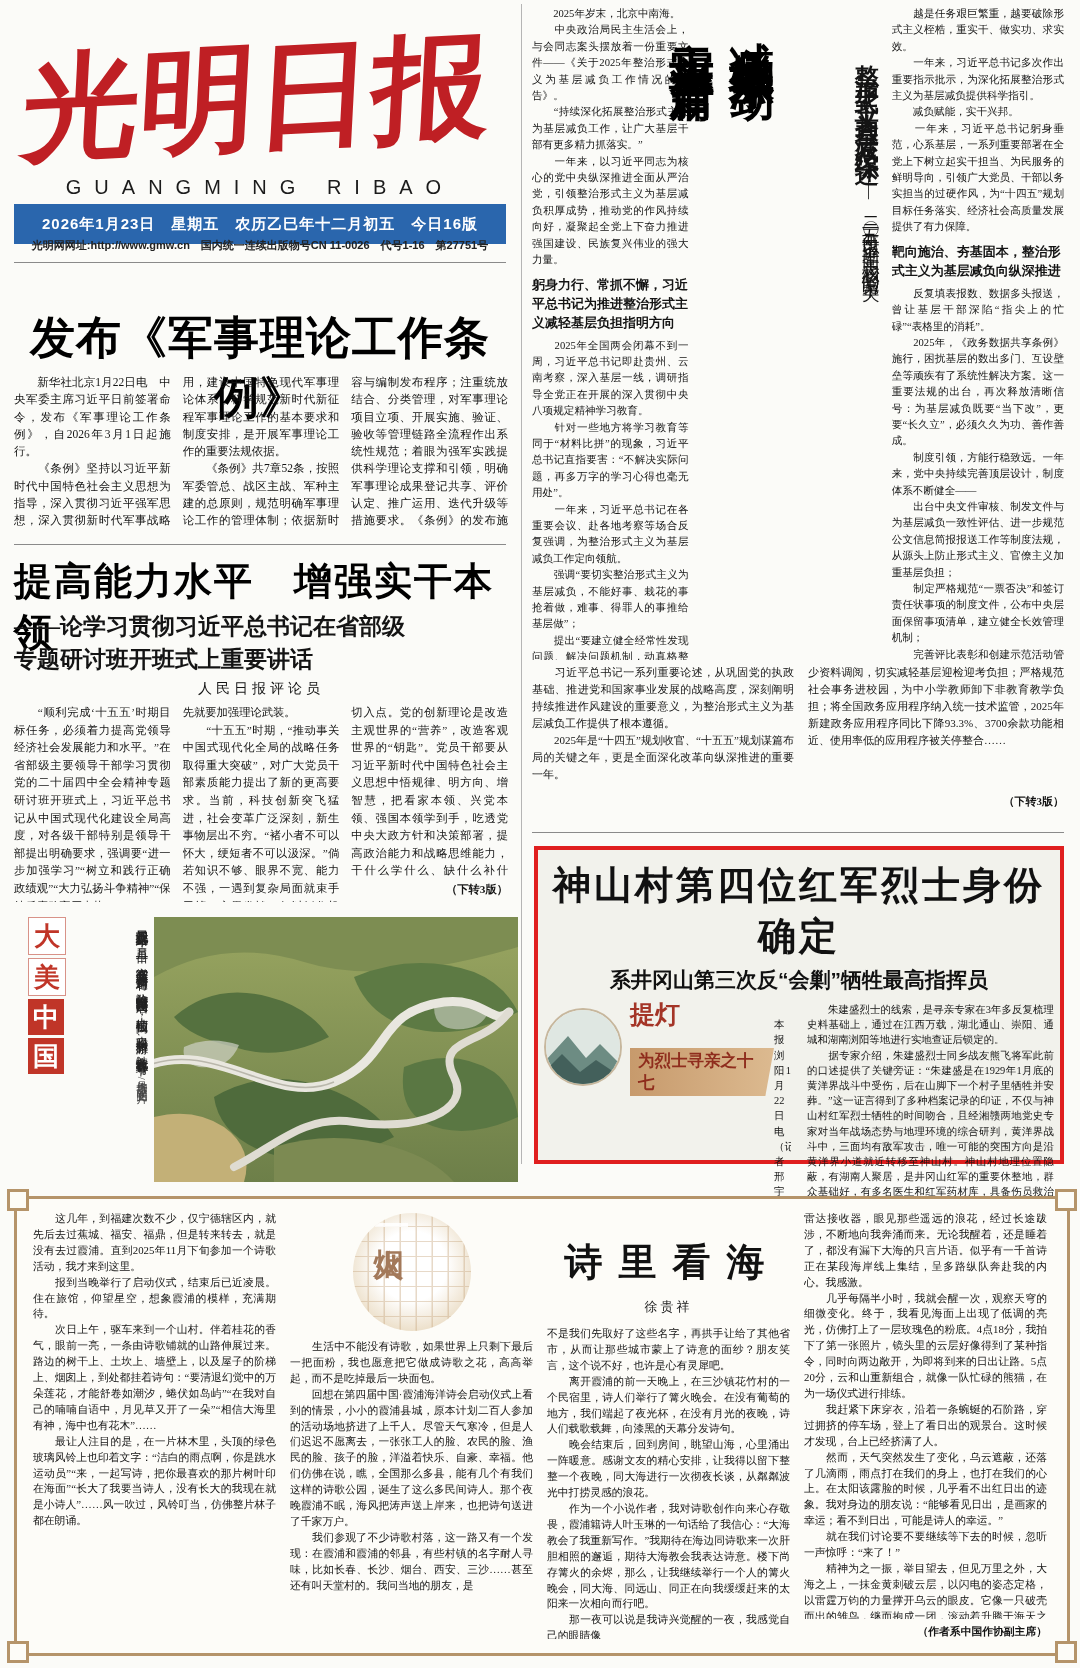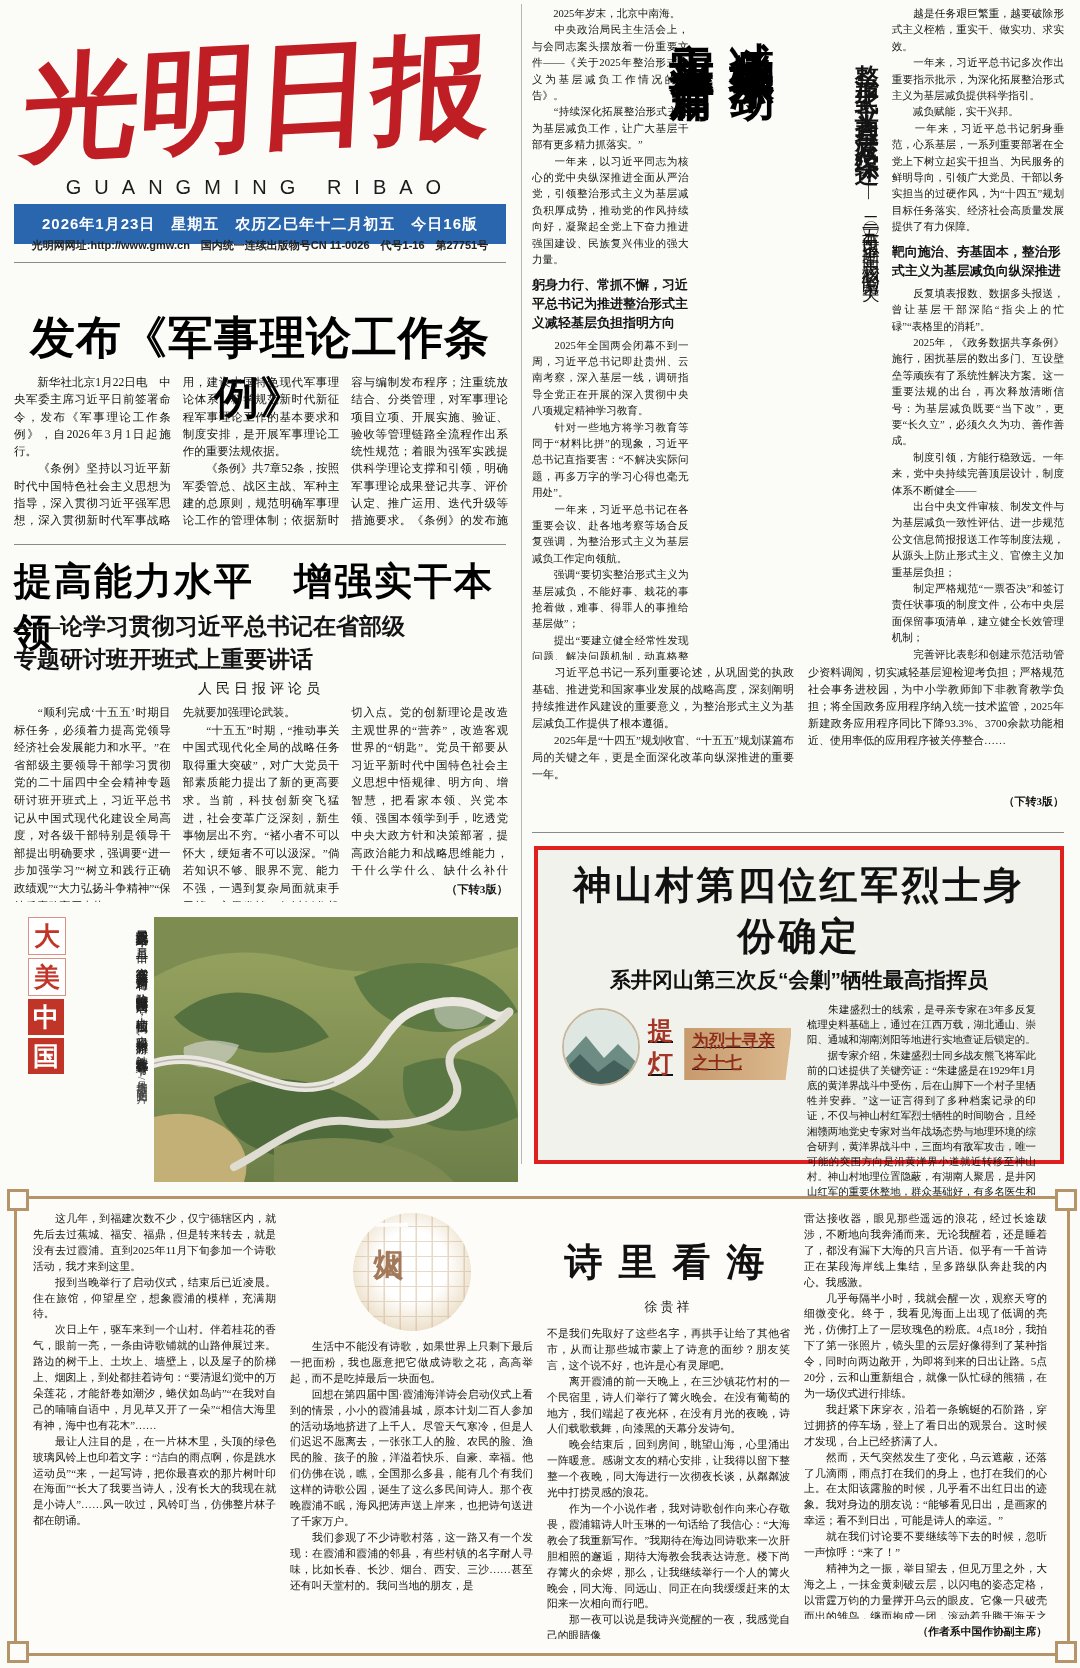--- a/index.html
+++ b/index.html
@@ -42,28 +42,28 @@
   .vhead{width:84px;height:650px;display:flex;}
   .vhead .vh-in{writing-mode:vertical-rl;height:100%;width:100%;display:flex;flex-direction:column;justify-content:space-between;
         font-family:"Liberation Sans",sans-serif;font-weight:900;font-size:45px;letter-spacing:6px;color:#000;}
   .vkick{width:92px;height:640px;writing-mode:vertical-rl;display:flex;gap:10px;padding-top:40px;box-sizing:border-box;}
   .vkick .k1{font-weight:bold;font-size:24px;letter-spacing:8px;}
   .vkick .k2{font-size:17.5px;letter-spacing:4px;}
   .rb{position:absolute;left:532px;top:664px;width:532px;height:160px;display:flex;gap:14px;}
   .rb .bt{font-size:11px;line-height:17px;}
   .rb .b1{width:262px;} .rb .b2{width:256px;}
   
-  .redbox{position:absolute;left:534px;top:846px;width:530px;height:318px;border:4px solid #e01f1f;background:#f2f2ec;box-sizing:border-box;padding:10px 24px;}
+  .redbox{position:absolute;left:534px;top:846px;width:530px;height:318px;border:4px solid #e01f1f;background:#f2f2ec;box-sizing:border-box;padding:10px 6px;}
   .rb-head{text-align:center;font-family:"DejaVu Serif",serif;font-weight:900;font-size:38px;letter-spacing:3px;color:#111;}
   .rb-sub{text-align:center;font-family:"Liberation Sans",sans-serif;font-weight:bold;font-size:21px;margin-top:4px;color:#111;}
   .rb-cols{display:flex;gap:16px;margin-top:8px;height:208px;overflow:hidden;}
   .rb-cols .bt{flex:1;font-size:10.4px;line-height:15.2px;}
   .badge{width:230px;height:86px;display:flex;align-items:center;gap:8px;margin:2px 0 6px 0;float:left;}
   .badge-circle{width:74px;height:74px;border-radius:50%;overflow:hidden;flex:none;border:2px solid #c7b79d;}
-  .badge-right{display:flex;flex-direction:row;gap:3px;text-decoration:underline;}
+  .badge-right{display:flex;flex-direction:column;gap:3px;}
   .badge-t1{font-family:"DejaVu Serif",serif;font-weight:900;font-size:25px;color:#a43527;}
   .badge-t2{background:linear-gradient(90deg,#c79a6c,#dcba90);color:#8f2d1d;font-weight:bold;font-size:16.5px;
         padding:2px 12px 2px 8px;clip-path:polygon(0 0,100% 0,94% 100%,0 100%);font-family:"DejaVu Serif",serif;margin-top:14px;}
   
   .dm-label{position:absolute;left:28px;top:917px;width:36px;}
   .dm-label div{width:36px;height:36px;display:flex;align-items:center;justify-content:center;
         font-family:"Liberation Sans",sans-serif;font-weight:900;font-size:26px;margin-bottom:3px;}
   .dm-red{color:#c03528;background:#fff;border:1px solid #d89288;}
   .dm-white{color:#fff;background:#c03528;}
   .photo-cap{position:absolute;left:66px;top:920px;height:258px;width:86px;writing-mode:vertical-rl;

